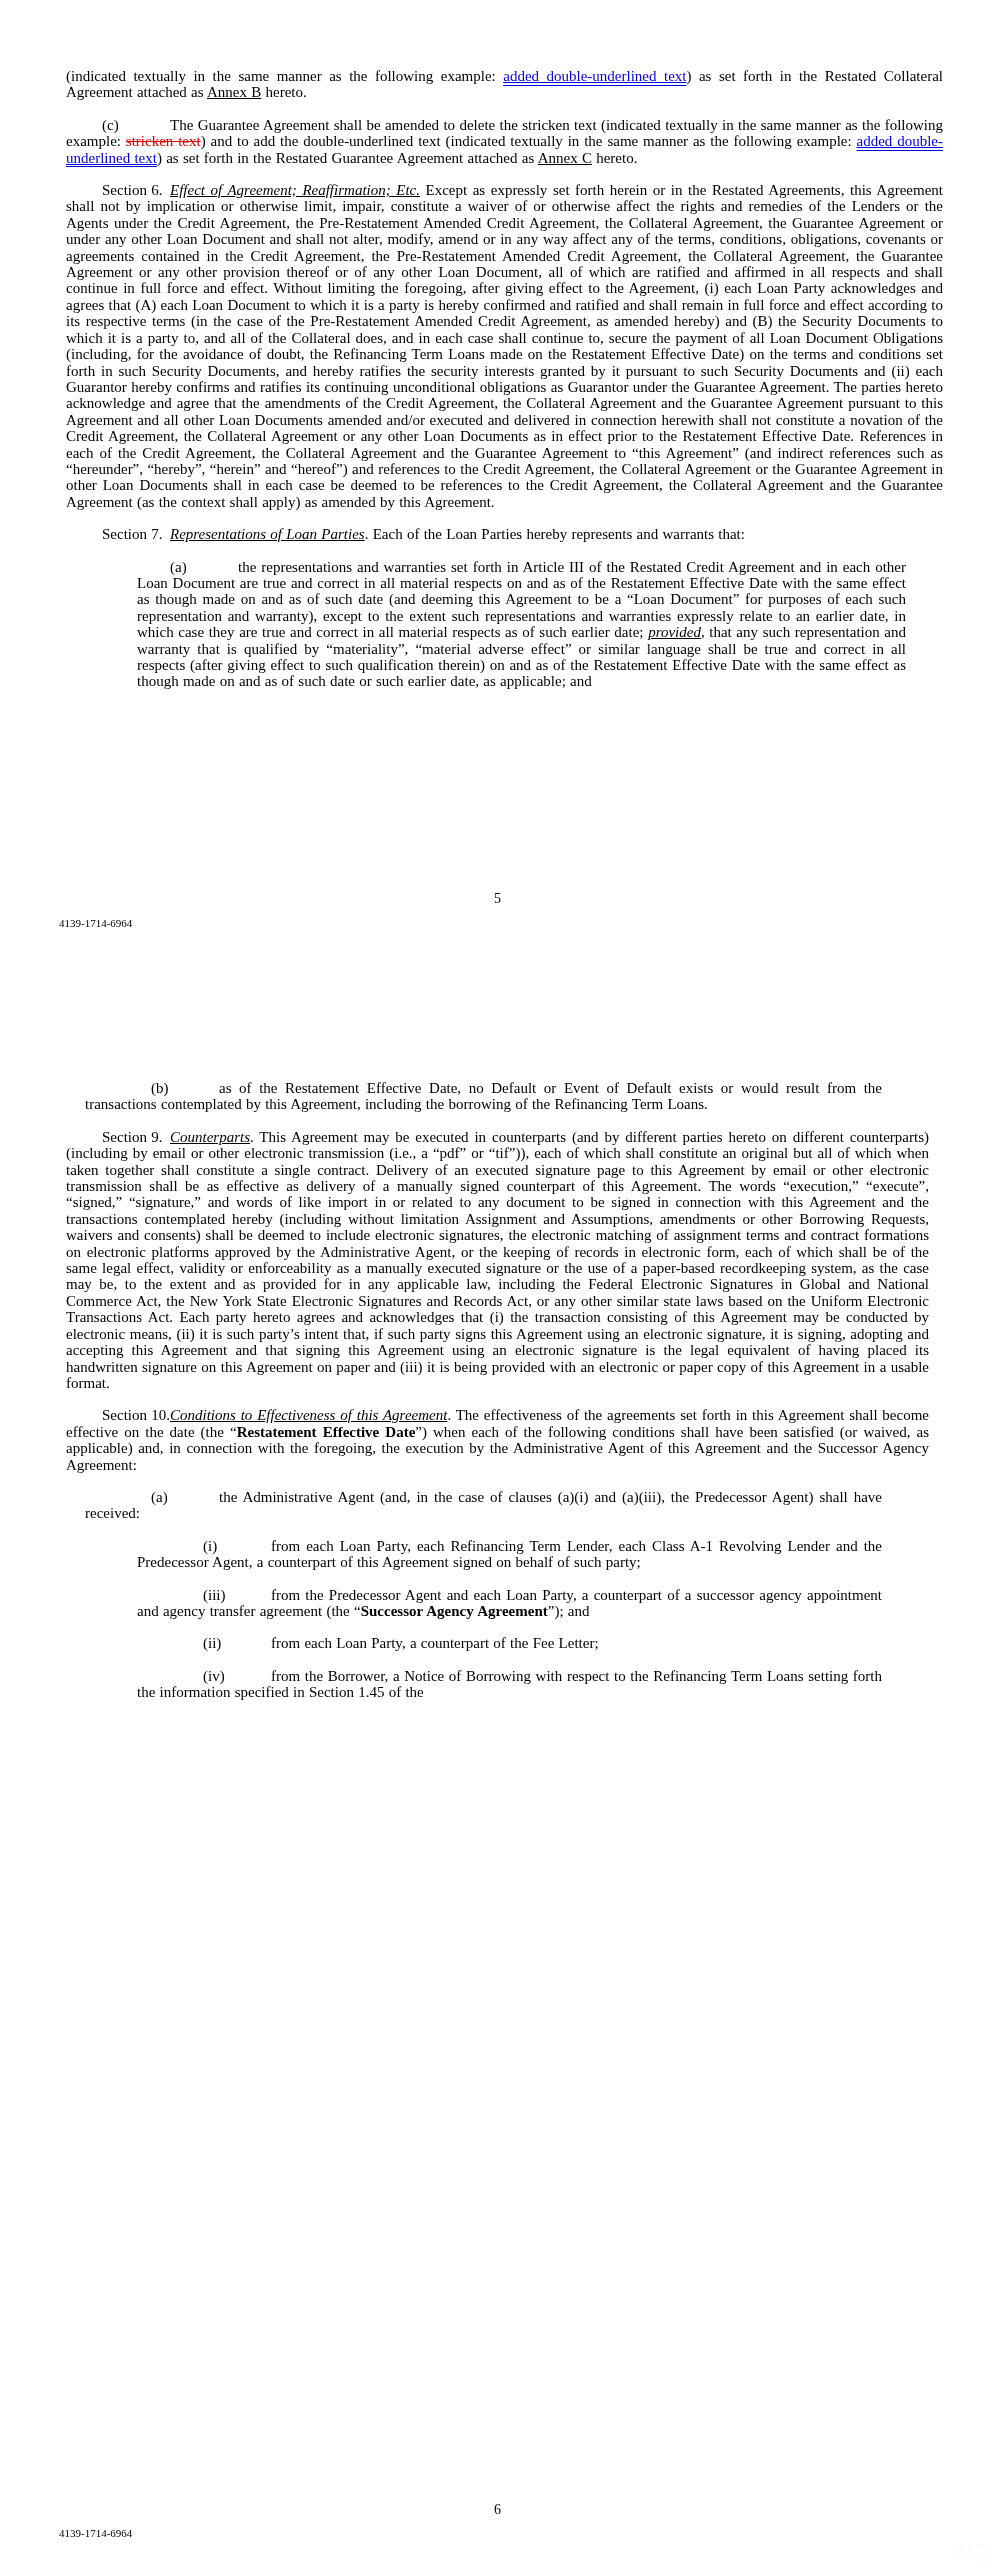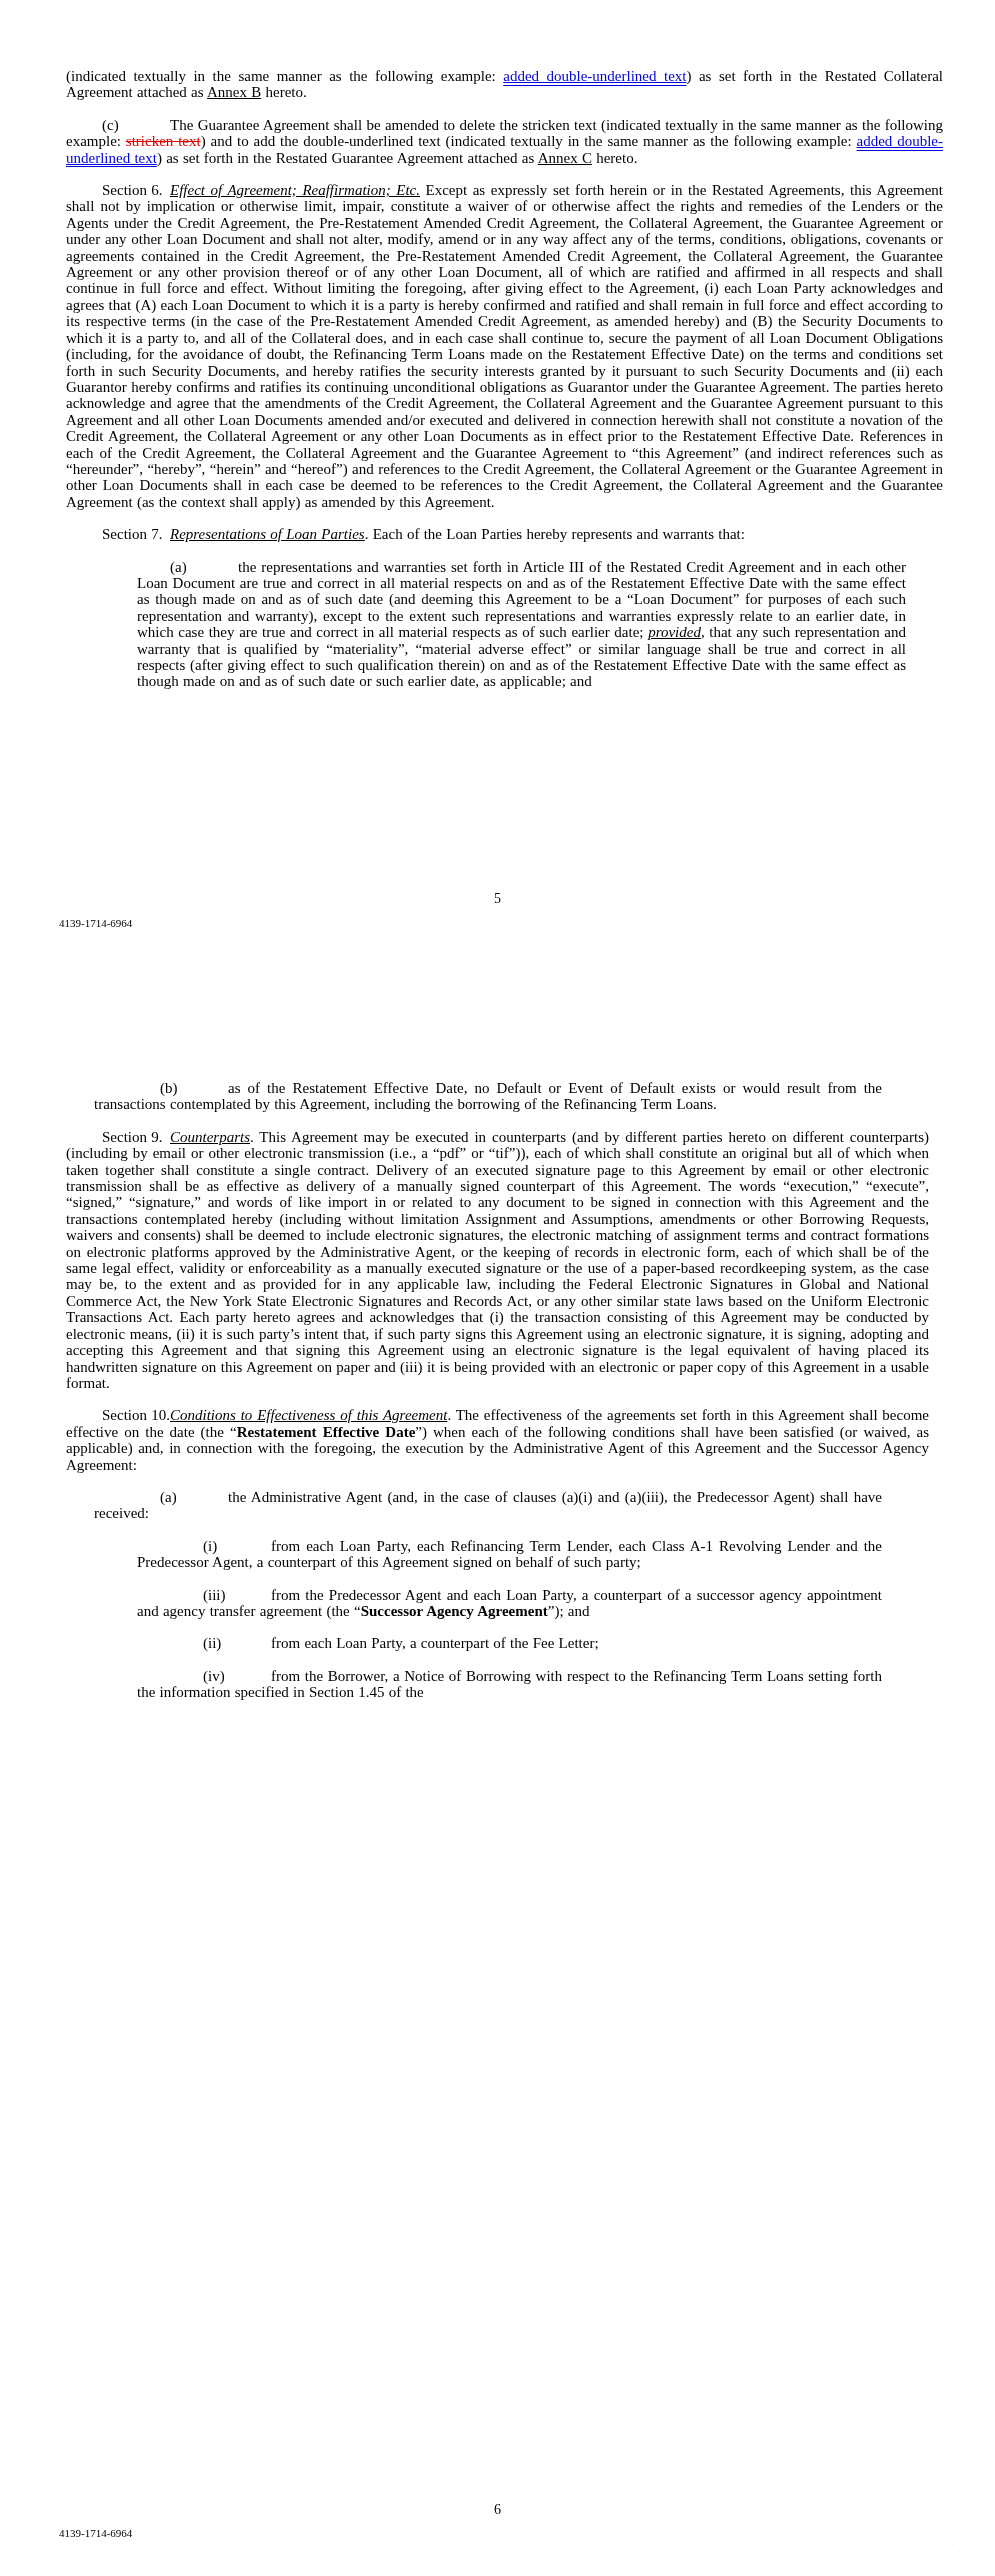--- a/index.html
+++ b/index.html
@@ -18,21 +18,21 @@
   .page-gap{height:132px;}
   .page-1 .page-content{padding:68px 52px 0 66px;}
   .page-2 .page-content{padding:0 66px;}
   .para{
     font-size:15px;line-height:16.4px;text-align:justify;
     margin:0 0 16px 0;word-spacing:0.5px;
   }
   .k-flush{}
   .k-section{text-indent:36px;}
   .k-sub-a{margin-left:71px;margin-right:37px;text-indent:33px;}
-  .k-sub-b{margin-left:28px;margin-right:47px;text-indent:66px;}
+  .k-sub-b{margin-left:19px;margin-right:47px;text-indent:66px;}
   .k-item{margin-left:71px;margin-right:47px;text-indent:66px;}
   .lbl{display:inline-block;min-width:68px;text-indent:0;}
   .s-i{}
   .s-b{font-weight:bold;}
   .s-u{text-decoration:underline;}
   .s-iu{font-style:italic;text-decoration:underline;}
   .s-blue-du{color:var(--added-color);text-decoration:underline;text-decoration-style:double;}
   .s-red-st{color:var(--stricken-color);text-decoration:line-through;}
   .folio{
     position:absolute;left:0;right:0;text-align:center;

